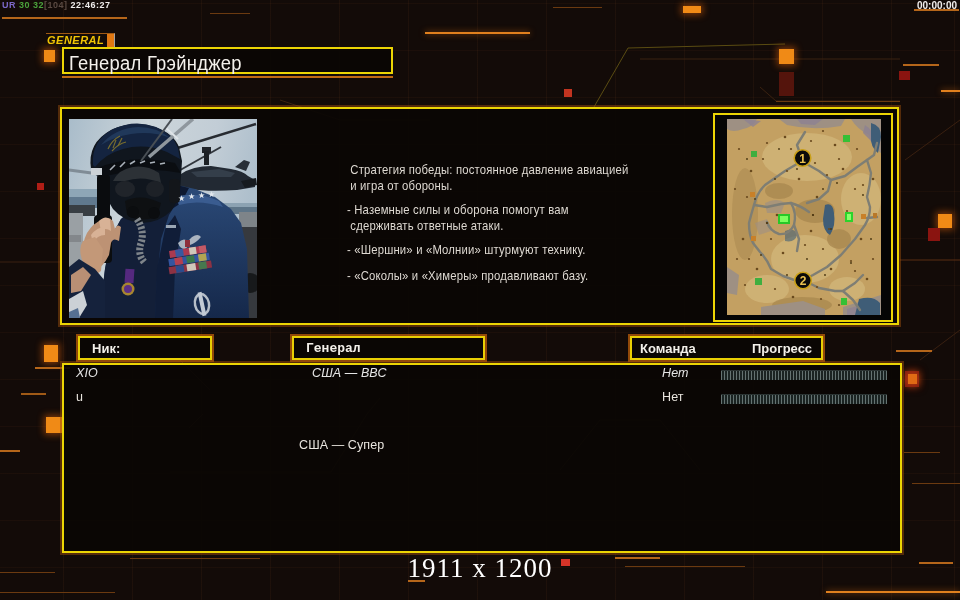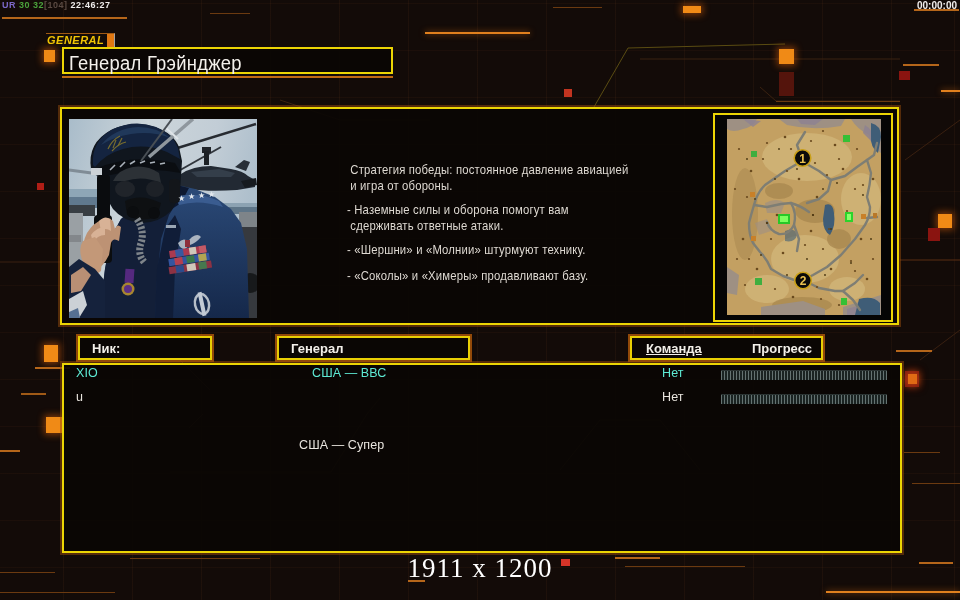--- a/index.html
+++ b/index.html
@@ -11,21 +11,21 @@
       repeating-linear-gradient(to bottom, rgba(150,80,40,0.065) 0 1px, transparent 1px 47px);
     background-position:-6px 4px, 0 3px;}
   .hl{position:absolute;height:2px;background:#b5661a;}
   .hl.b{background:#e0801e;box-shadow:0 0 6px rgba(255,130,20,0.6);}
   .hl.d{background:#6b3a10;height:1px;}
   .sq{position:absolute;background:#f08a16;box-shadow:0 0 7px 2px rgba(255,110,10,0.45);}
   .rsq{position:absolute;background:#8a1410;}
   .ybox{position:absolute;border:2px solid #ecd504;background:rgba(10,6,4,0.93);box-shadow:0 0 0 2px rgba(150,75,12,0.5);}
   .hdrbox{position:absolute;border:2px solid #e9cf04;background:rgba(10,6,4,0.95);box-shadow:0 0 0 2px rgba(190,95,10,0.75);color:#f2efe9;font-size:13px;font-weight:bold;}
   .rowtext{position:absolute;font-size:12.5px;letter-spacing:0.1px;}
-  .purple{color:#5eead4;}
+  .purple{color:#e5e5e5;font-style:italic;}
   .white{color:#e9e5df;}
   .bar{position:absolute;width:166px;height:9px;background:#141b1a;
     background-image:repeating-linear-gradient(to right,#647271 0 1px,#1a2322 1px 3px);
     border-top:1px solid #2a3332;}
 </style>
 </head>
 <body>
 <div id="grid" class="abs"></div>
 
 <svg class="abs" style="left:0;top:0" width="960" height="600" viewBox="0 0 960 600">
@@ -388,25 +388,25 @@
     <circle cx="75.5" cy="39" r="8.3" fill="#0a0a0a" stroke="#caa018" stroke-width="1.6"></circle>
     <text x="75.5" y="43.5" font-size="12" font-weight="bold" fill="#e8c050" text-anchor="middle" font-family="Liberation Sans">1</text>
     <circle cx="76" cy="161.5" r="8.3" fill="#0a0a0a" stroke="#caa018" stroke-width="1.6"></circle>
     <text x="76" y="166" font-size="12" font-weight="bold" fill="#e8c050" text-anchor="middle" font-family="Liberation Sans">2</text>
   </g>
 </svg>
 
 <div class="hdrbox" style="left:62px;top:336px;width:130px;height:20px;margin-left:16px;">
   <span style="position:absolute;left:12px;top:3px;">Ник:</span>
 </div>
-<div class="hdrbox" style="left:277px;top:336px;width:189px;height:20px;">
+<div class="hdrbox" style="left:292px;top:336px;width:189px;height:20px;font-family:Liberation Mono, monospace;">
   <span style="position:absolute;left:12px;top:3px;">Генерал</span>
 </div>
 <div class="hdrbox" style="left:630px;top:336px;width:189px;height:20px;">
-  <span style="position:absolute;left:14px;top:3px;text-decoration:underline;">Команда</span>
+  <span style="position:absolute;left:8px;top:3px;">Команда</span>
   <span style="position:absolute;left:88px;top:3px;margin-left:32px;">Прогресс</span>
 </div>
 
 <div class="ybox" style="left:62px;top:363px;width:836px;height:186px;"></div>
 
 <div class="rowtext purple" style="left:76px;top:366px;">XIO</div>
 <div class="rowtext purple" style="left:312px;top:366px;">США — ВВС</div>
 <div class="rowtext purple" style="left:662px;top:366px;">Нет</div>
 <div class="bar" style="left:721px;top:370px;"></div>
 <div class="rowtext white" style="left:76px;top:390px;">u</div>

